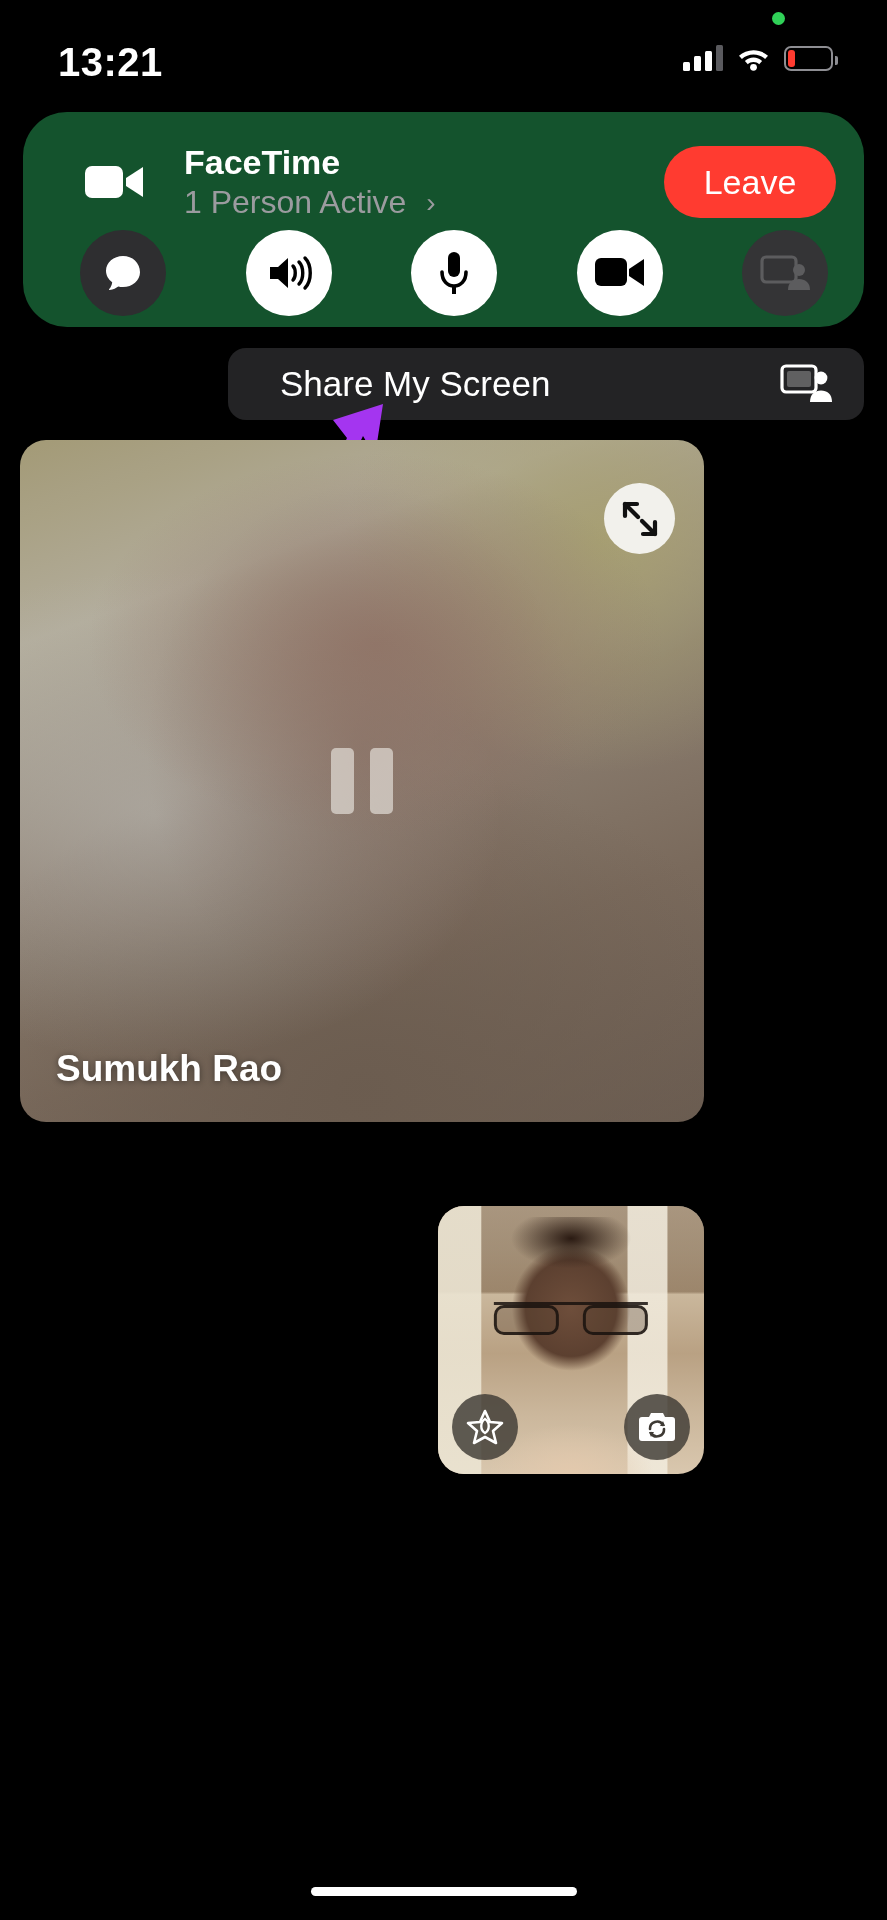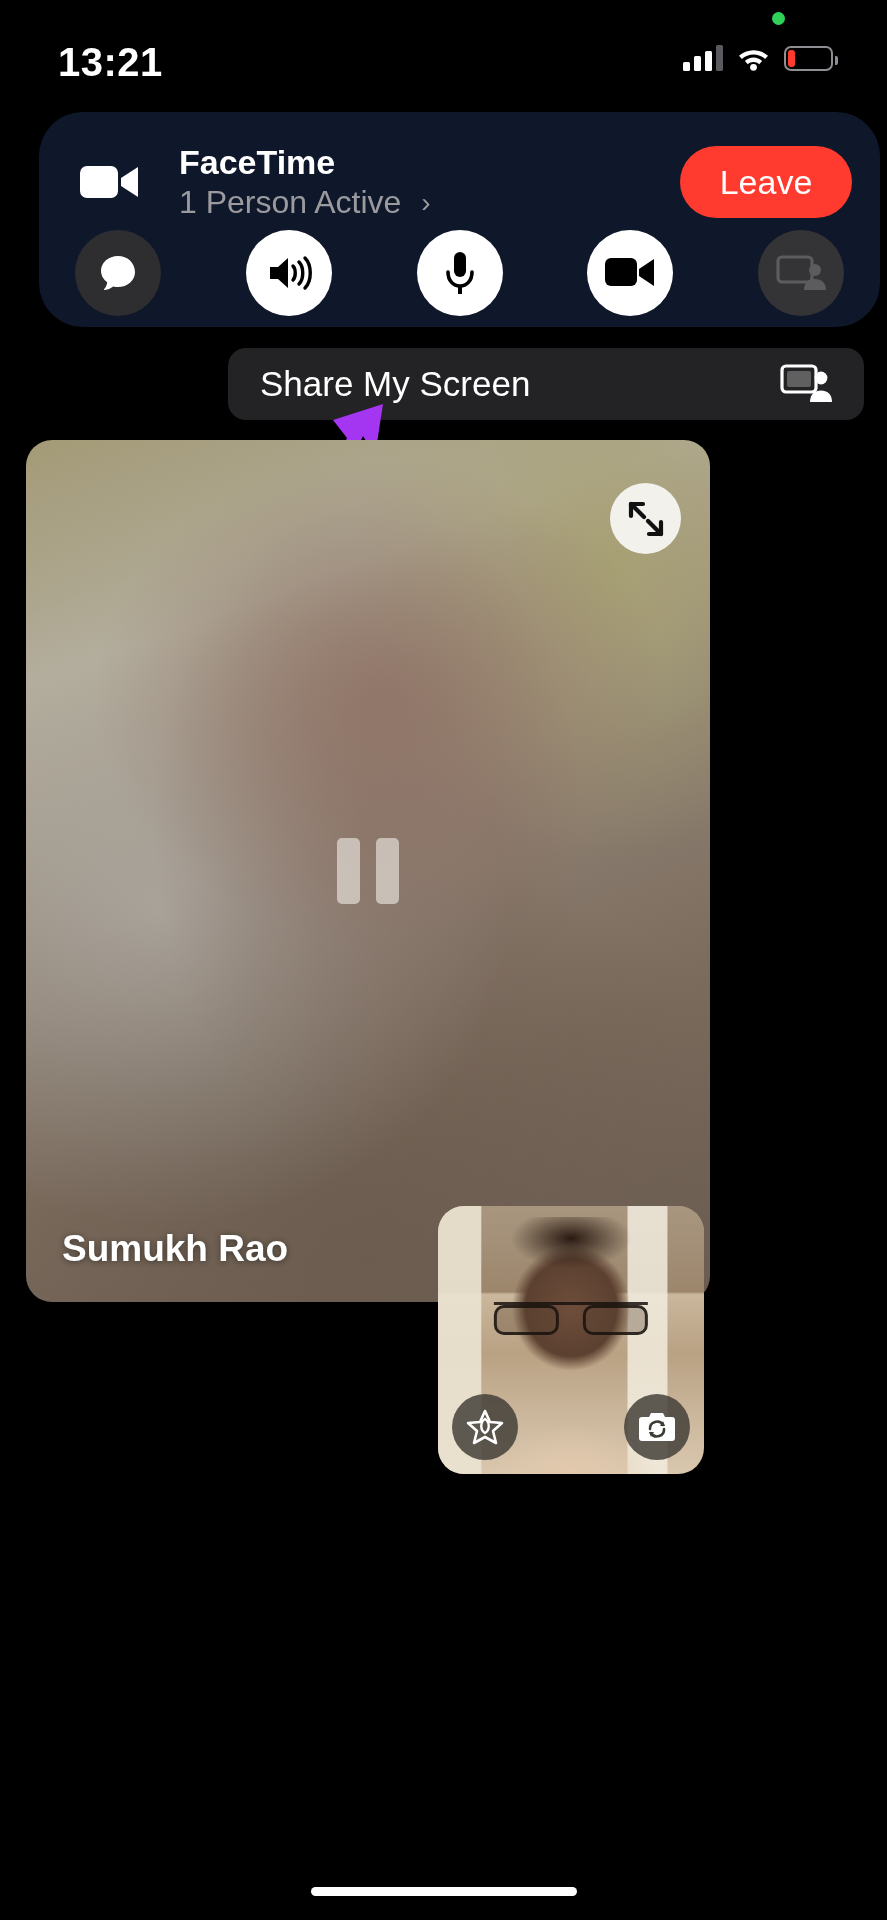--- a/index.html
+++ b/index.html
@@ -58,24 +58,25 @@
   #green-dot {
     position: absolute;
     top: 12px; right: 102px;
     width: 13px; height: 13px;
     border-radius: 50%;
   }
 
   
   #ft-banner {
     position: absolute;
-    top: 112px; left: 39px;
+    top: 112px; left: 23px;
     width: 841px; height: 215px;
-    background: #0f172a;
+    background: #14532d;
     border-radius: 44px;
+    padding-left: 21px;
   }
   #ft-header {
     display: flex; align-items: center;
     padding: 32px 28px 0 40px;
     height: 108px;
   }
   #ft-app-icon {
     width: 62px; height: 62px;
     display: flex; align-items: center; justify-content: center;
     flex: 0 0 auto;
@@ -110,38 +111,38 @@
 
   
   #share-menu {
     position: absolute;
     top: 348px; left: 228px;
     width: 636px; height: 72px;
     background: #232325;
     border-radius: 18px;
     display: flex; align-items: center;
     justify-content: space-between;
-    padding: 0 32px 0 32px;
+    padding: 0 32px 0 52px;
     cursor: pointer;
   }
   #share-menu-label { font-size: 35px; color: #fff; }
 
   
   #arrow-annotation {
     position: absolute;
     top: 400px; left: 255px;
     width: 160px; height: 200px;
     pointer-events: none;
   }
 
   
   #video-tile {
     position: absolute;
-    top: 440px; left: 26px;
-    width: 684px; height: 862px;
+    top: 440px; left: 20px;
+    width: 684px; height: 682px;
     border-radius: 26px;
     overflow: hidden;
     background:
       radial-gradient(ellipse 60% 40% at 52% 30%, rgba(150,120,105,0.85), rgba(0,0,0,0) 70%),
       radial-gradient(ellipse 70% 50% at 20% 55%, rgba(190,190,185,0.55), rgba(0,0,0,0) 72%),
       radial-gradient(ellipse 50% 45% at 85% 15%, rgba(168,160,110,0.9), rgba(0,0,0,0) 75%),
       radial-gradient(ellipse 80% 60% at 50% 95%, rgba(108,92,78,0.95), rgba(0,0,0,0) 80%),
       linear-gradient(160deg, #a39a74 0%, #b2ac9a 22%, #8d7f70 48%, #7b6a5b 72%, #6b5c50 100%);
     filter: saturate(0.95);
   }

